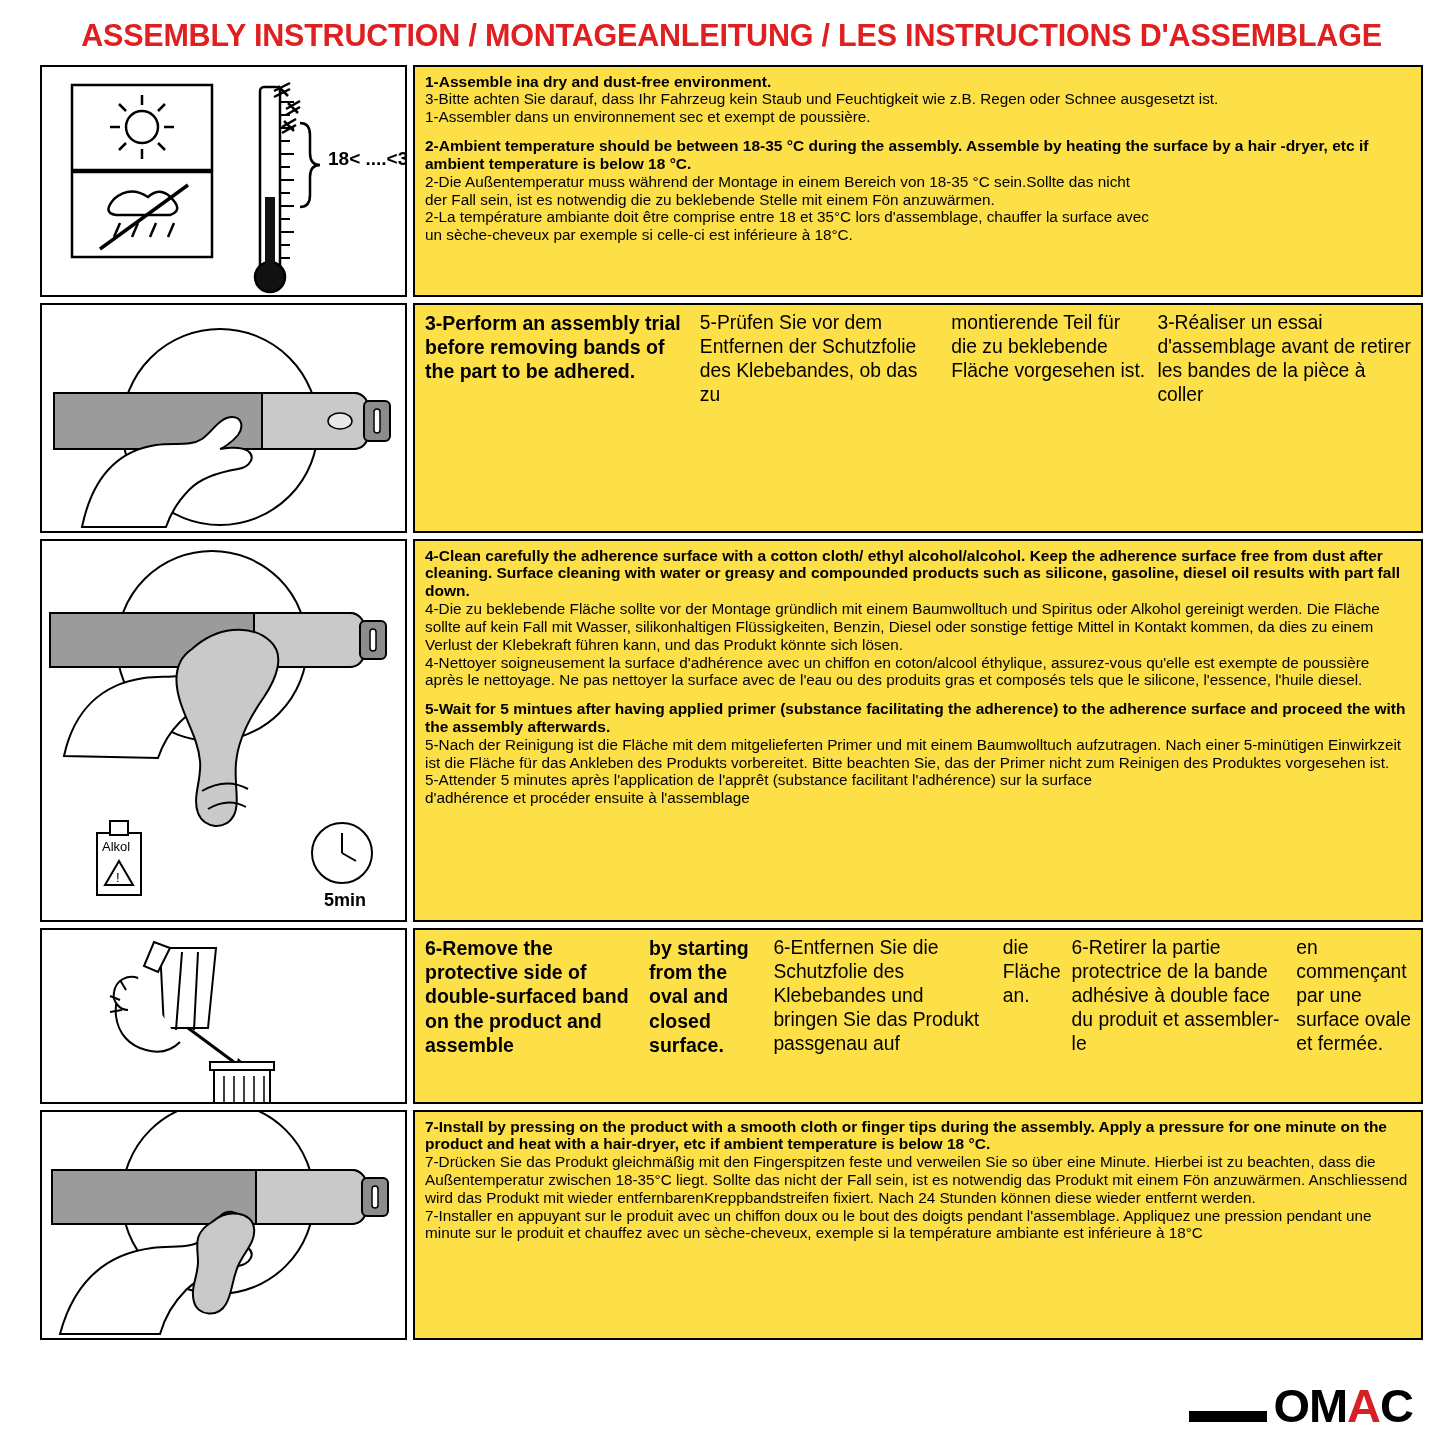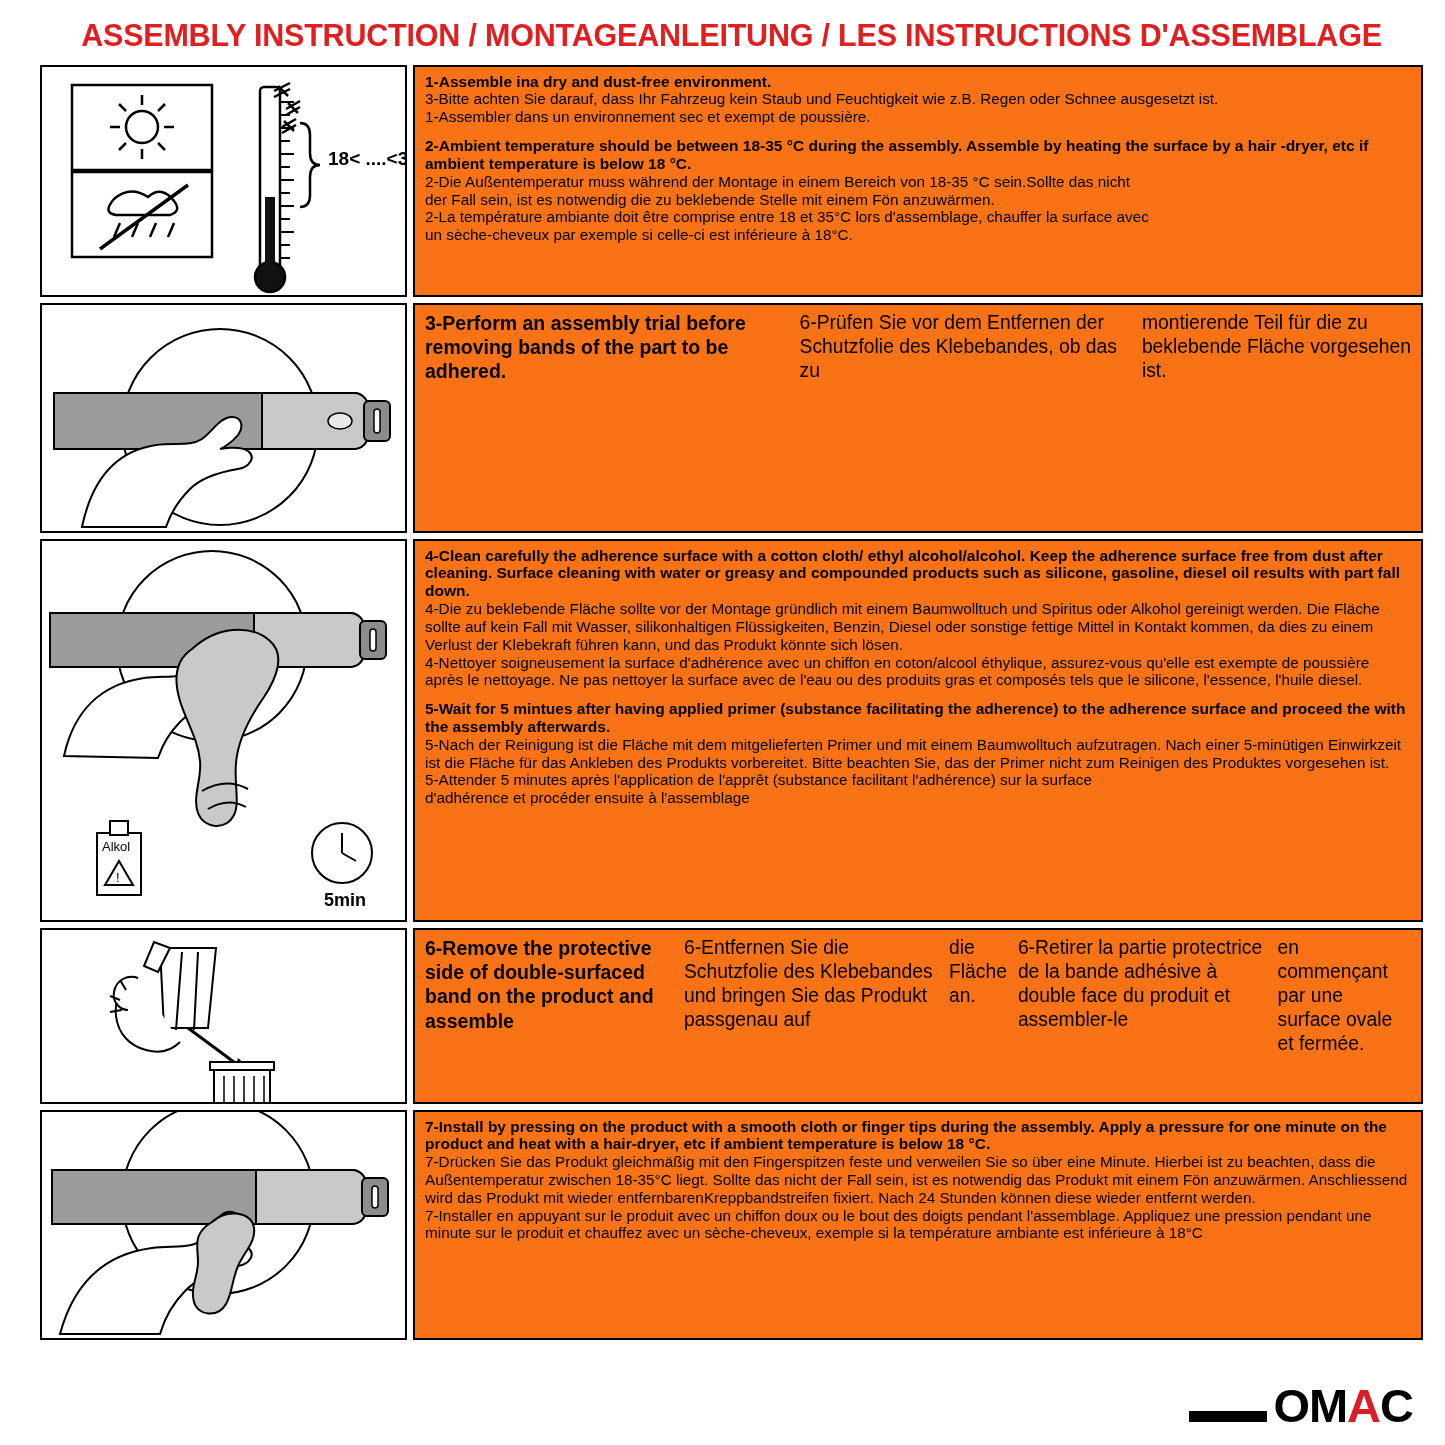--- a/index.html
+++ b/index.html
@@ -48,21 +48,21 @@
     position: relative;
     background: #fff;
     overflow: hidden;
   }
   .cell-txt {
     flex: 1 1 auto;
     border: 2px solid #000;
     box-sizing: border-box;
     margin-left: 6px;
     padding: 6px 10px 6px 10px;
-    background: #f97316;
+    background: #fde047;
     overflow: hidden;
   }
   .r1 { height: 232px; }
   .r2 { height: 230px; }
   .r3 { height: 383px; }
   .r4 { height: 176px; }
   .r5 { height: 230px; }
 
   p {
     margin: 0;
@@ -209,22 +209,23 @@
           <path d="M220 88 h92 a14 14 0 0 1 14 14 v28 a14 14 0 0 1 -14 14 h-92 z" fill="#c9c9c9" stroke="#000" stroke-width="2"></path>
           <ellipse cx="298" cy="116" rx="12" ry="8" fill="#e8e8e8" stroke="#000" stroke-width="1.5"></ellipse>
           <rect x="322" y="96" width="26" height="40" rx="5" fill="#8c8c8c" stroke="#000" stroke-width="2"></rect>
           <rect x="332" y="104" width="6" height="24" rx="3" fill="#fff" stroke="#000" stroke-width="1.5"></rect>
           <path d="M40 222 c10 -48 34 -76 74 -82 c18 -3 34 2 46 -6 c10 -7 18 -22 30 -22 c10 0 12 10 6 18 c-8 10 -18 14 -18 14 s20 -4 28 2 c8 6 2 16 -10 18 c-18 3 -36 8 -48 20 c-14 14 -20 26 -24 38 z" fill="#fff" stroke="#000" stroke-width="2"></path>
         </svg>
       </div>
       <div class="cell-txt">
         <div class="vcenter">
           <p class="big-b">3-Perform an assembly trial before removing bands of the part to be adhered.</p>
-          <p class="big-n">6-Prüfen Sie vor dem Entfernen der Schutzfolie des Klebebandes, ob das zu</p>
+          <p class="big-n">5-Prüfen Sie vor dem Entfernen der Schutzfolie des Klebebandes, ob das zu</p>
           <p class="big-n">montierende Teil für die zu beklebende Fläche vorgesehen ist.</p>
+          <p class="big-n">3-Réaliser un essai d'assemblage avant de retirer les bandes de la pièce à coller</p>
         </div>
       </div>
     </div>
 
     <div class="row r3">
       <div class="cell-img">
         <svg width="363" height="379" viewBox="0 0 363 379">
           <circle cx="170" cy="105" r="95" fill="none" stroke="#000" stroke-width="2"></circle>
           <path d="M8 72 h300 a14 14 0 0 1 14 14 v26 a14 14 0 0 1 -14 14 h-300 z" fill="#9b9b9b" stroke="#000" stroke-width="2"></path>
           <path d="M212 72 h96 a14 14 0 0 1 14 14 v26 a14 14 0 0 1 -14 14 h-96 z" fill="#c9c9c9" stroke="#000" stroke-width="2"></path>
@@ -284,20 +285,21 @@
             <line x1="192" y1="146" x2="192" y2="184"></line>
             <line x1="202" y1="146" x2="202" y2="184"></line>
             <line x1="212" y1="146" x2="212" y2="184"></line>
             <line x1="222" y1="146" x2="222" y2="184"></line>
           </g>
         </svg>
       </div>
       <div class="cell-txt">
         <div class="vcenter">
           <p class="big-b">6-Remove the protective side of double-surfaced band on the product and assemble</p>
+          <p class="big-b">by starting from the oval and closed surface.</p>
           <p class="big-n">6-Entfernen Sie die Schutzfolie des Klebebandes und bringen Sie das Produkt passgenau auf</p>
           <p class="big-n">die Fläche an.</p>
           <p class="big-n">6-Retirer la partie protectrice de la bande adhésive à double face du produit et assembler-le</p>
           <p class="big-n">en commençant par une surface ovale et fermée.</p>
         </div>
       </div>
     </div>
 
     <div class="row r5">
       <div class="cell-img">

